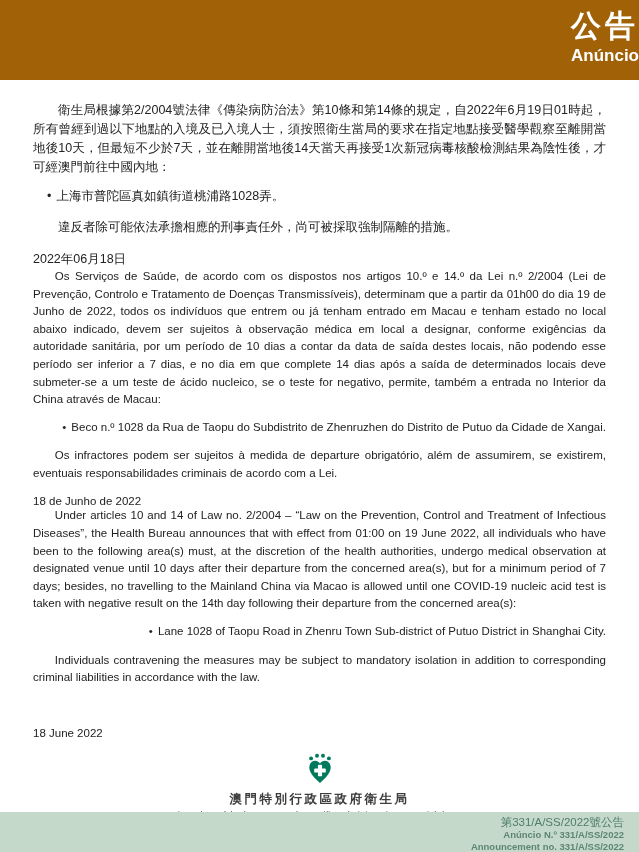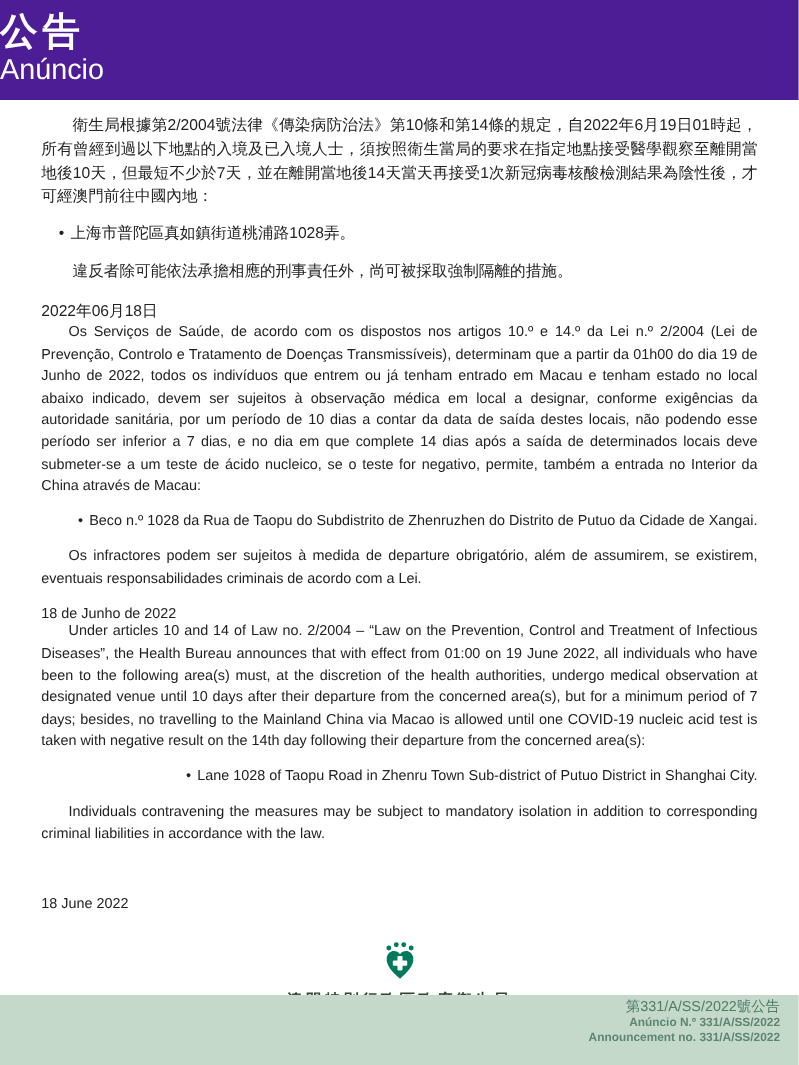--- a/index.html
+++ b/index.html
@@ -1,40 +1,40 @@
 <!DOCTYPE html>
 <html><head>
 <meta charset="utf-8">
 <style>
   * { margin:0; padding:0; box-sizing:border-box; }
   html,body { width:639px; height:852px; }
   body {
     font-family:"Liberation Sans","DejaVu Sans",sans-serif;
     background:#ffffff; color:#222; position:relative; overflow:hidden;
   }
-  .banner { background:#4c1d95; color:#fff; text-align:left; padding:7px 0 13px; }
+  .banner { background:#a16207; color:#fff; text-align:right; padding:7px 0 13px; }
   .banner-zh { font-size:30px; font-weight:bold; line-height:37px; letter-spacing:4px; }
-  .banner-latin { font-size:23px; font-weight:normal; line-height:23px; }
+  .banner-latin { font-size:17px; font-weight:bold; line-height:23px; }
   .content { padding:0 33px; }
-  .p-zh { margin-top:11px; font-size:12.5px; line-height:19px; text-align:justify; text-indent:2em; }
+  .p-zh { margin-top:21px; font-size:12.5px; line-height:19px; text-align:justify; text-indent:2em; }
   .bullet-row { margin:10px 0 0 14px; }
   .bullet-row .marker { margin-right:5px; }
   .bullet-zh { font-size:12.5px; line-height:19px; }
   .bullet-latin { font-size:11.5px; line-height:17.5px;text-align:right; }
   .warn-zh { margin-top:12px; font-size:12.5px; line-height:19px; text-indent:2em; text-align:justify; }
   .date-zh { margin-top:14px; font-size:12.5px; }
   .p-latin { font-size:11.5px; line-height:17.6px; text-align:justify; text-indent:1.9em; }
   .warn-latin { margin-top:11px; font-size:11.5px; line-height:17.6px; text-align:justify; text-indent:1.9em; }
   .date-latin { margin-top:13px; font-size:11.5px; }
   .date-en { margin-top:40px; font-size:11.5px; }
   .footer { position:absolute; left:0; right:0; top:752px; text-align:center; }
   .logo { width:34px; height:34px; display:inline-block; }
   .org-zh { font-size:12.5px; font-weight:bold; color:#3d3d3d; letter-spacing:2.5px; margin-top:1px; }
   .org-pt { font-size:9.5px; color:#5b5b5b; margin-top:1px; }
-  .refbar { position:absolute; left:0; right:0; bottom:0; height:56px;
+  .refbar { position:absolute; left:0; right:0; bottom:0; height:40px;
     background:#c5d9cb; text-align:right; padding:3px 15px 0 0;margin-top:43px; }
   .ref-zh { font-size:11.5px; line-height:14px; color:#4f7d68; }
   .ref-latin { font-size:9.5px; line-height:11.5px; color:#5d8572;font-weight:bold; }
 </style>
 </head>
 <body>
 
 <header class="banner">
   <div class="banner-zh">公告</div>
   <div class="banner-latin">Anúncio</div>

